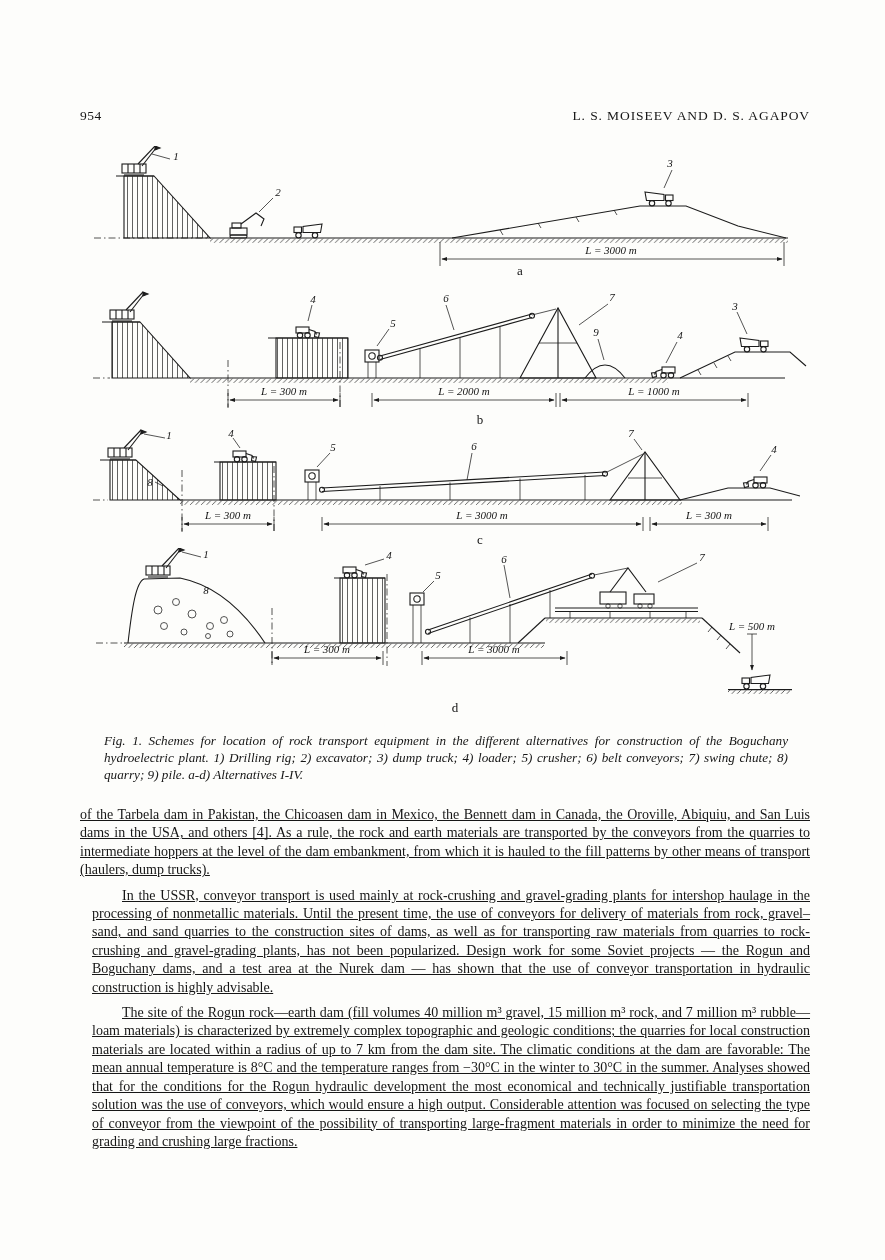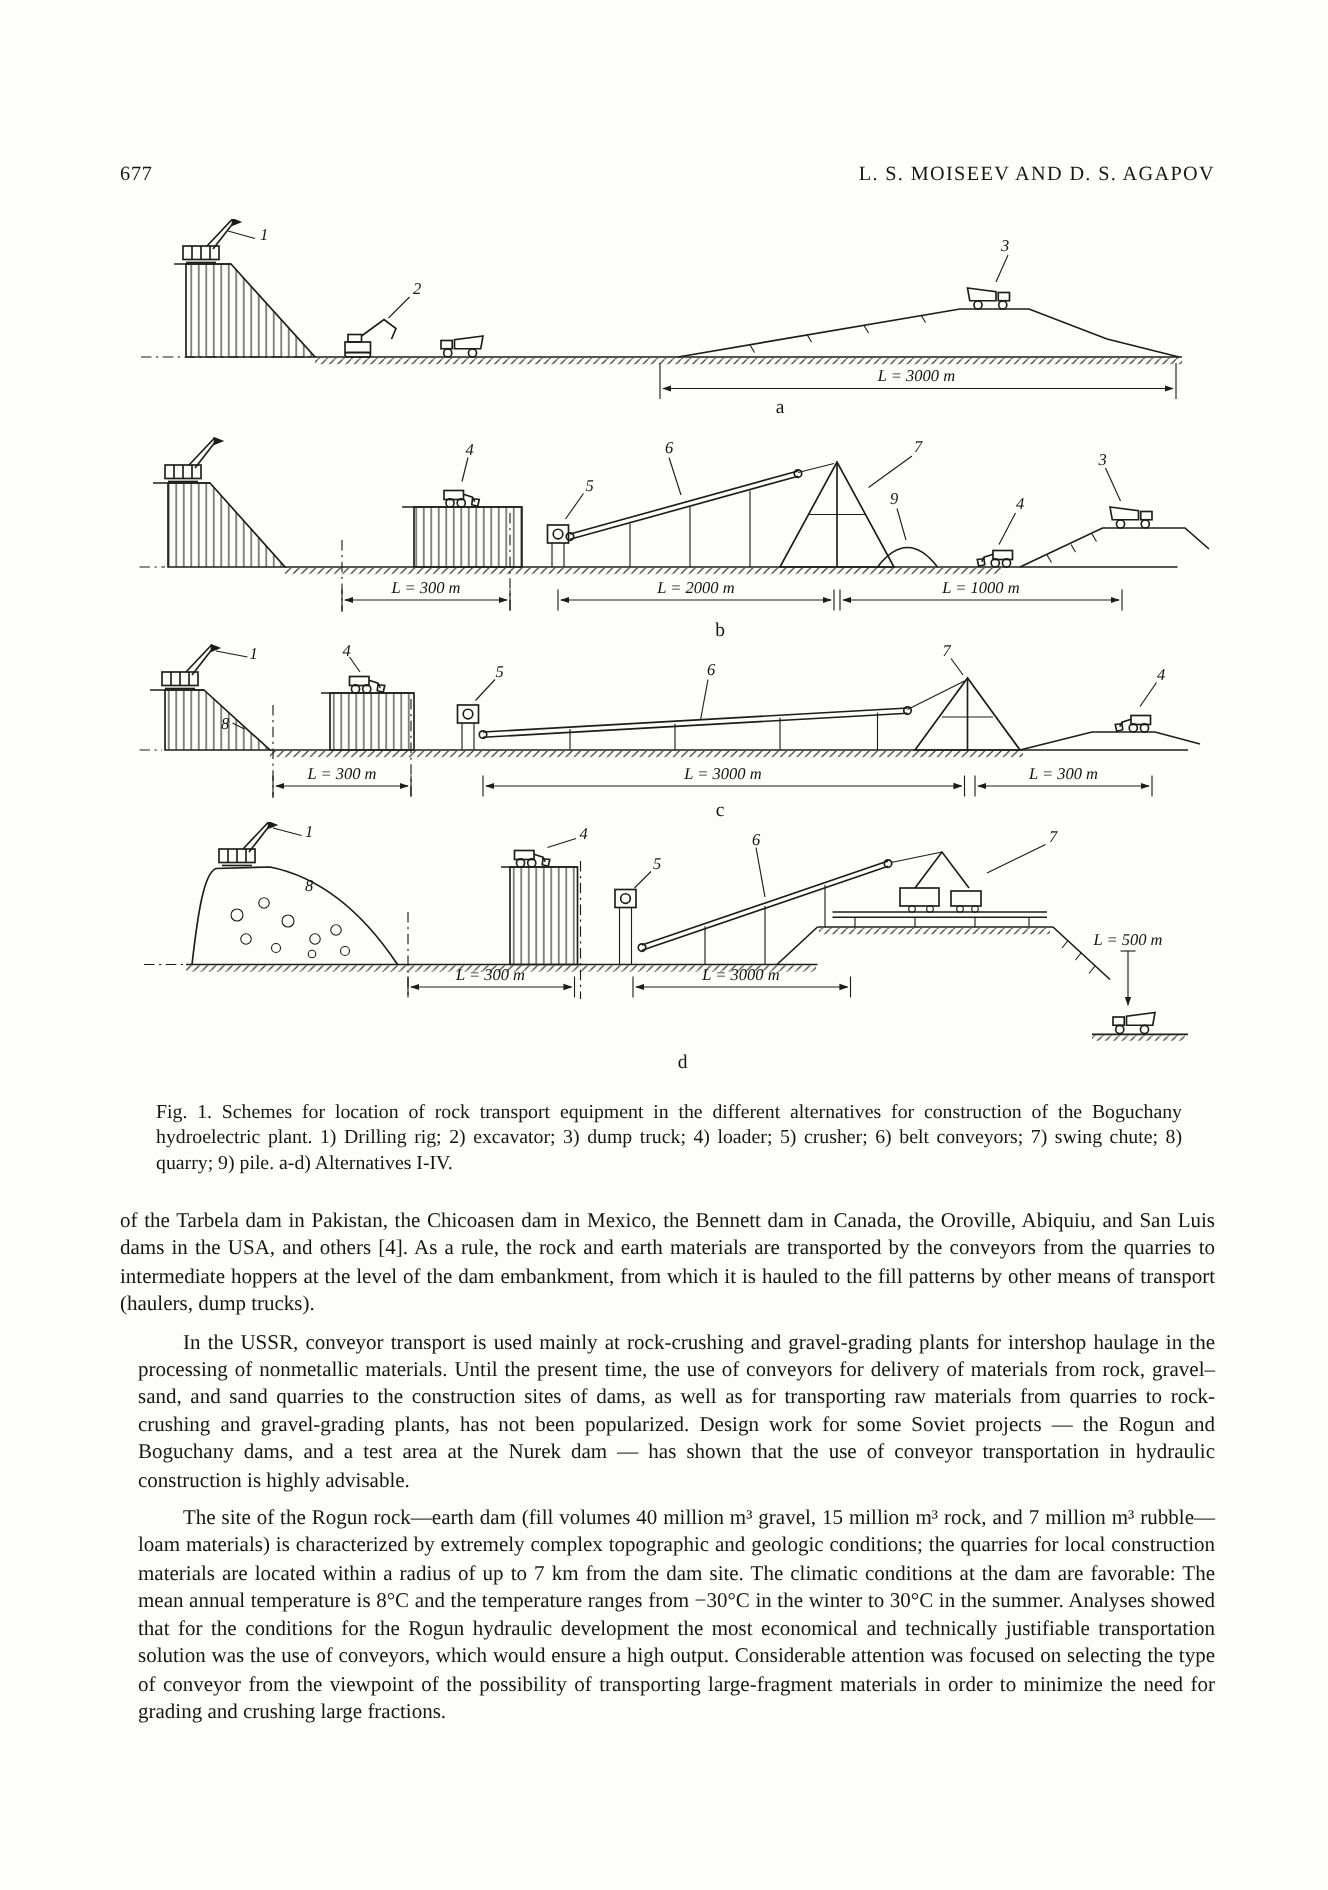--- a/index.html
+++ b/index.html
@@ -16,23 +16,23 @@
   .fig { position:absolute; top:146px; left:80px; width:730px; }
   .scheme-svg { display:block; }
   svg text { font-family:"Liberation Serif", serif; fill:#141414; stroke:none; }
   .co  { font-size:11px; font-style:italic; }
   .dim { font-size:11px; font-style:italic; }
   .slab{ font-size:13px; }
   .ln { stroke:#1c1c1c; stroke-width:1.1; }
   .tn { stroke:#1c1c1c; stroke-width:0.75; }
   .dd { stroke-dasharray:7 3 1.5 3; }
 
-  .caption { margin:14px 22px 0 24px; font-size:13.2px; line-height:17px; text-align:justify; }
-
-  .body-text { position:absolute; top:806px; left:80px; width:730px; font-size:14px; line-height:18.4px; text-align:justify; }
+  .caption { margin:14px 22px 0 24px; font-size:13.2px; line-height:17px; text-align:justify;font-style:italic; }
+
+  .body-text { position:absolute; top:806px; left:80px; width:730px; font-size:14px; line-height:18.4px; text-align:justify;text-decoration:underline; }
   .body-text p + p { margin-top:7px; }
   .body-text p.indent { text-indent:30px;margin-left:12px; }
 </style>
 </head>
 <body>
 
 <svg width="0" height="0" style="position:absolute" aria-hidden="true">
   <defs>
     <pattern id="hatch" width="5.5" height="5.5" patternUnits="userSpaceOnUse">
       <line x1="0" y1="5.5" x2="5.5" y2="0" stroke="#3a3a3a" stroke-width="0.8"></line>
@@ -75,21 +75,21 @@
     <g id="sym-crusher" fill="none" stroke="#1c1c1c" stroke-width="1.1">
       <rect x="0" y="0" width="14" height="12"></rect>
       <circle cx="7" cy="6" r="3.2"></circle>
     </g>
   </defs>
 </svg>
 
 <div class="page">
 
   <header class="running-header">
-    <span class="pageno">677</span>
+    <span class="pageno">954</span>
     <span class="rhead">L. S. MOISEEV AND D. S. AGAPOV</span>
   </header>
 
   <figure class="fig">
 
     <svg class="scheme-svg" width="730" height="132" viewBox="0 0 730 132">
       <g>
         <line class="ln" x1="36" y1="30" x2="74" y2="30"></line>
         <polygon class="ln" fill="url(#vhatch)" points="44,30 74,30 130,92 44,92"></polygon>
         <line class="ln dd tn" x1="14" y1="92" x2="130" y2="92"></line>

